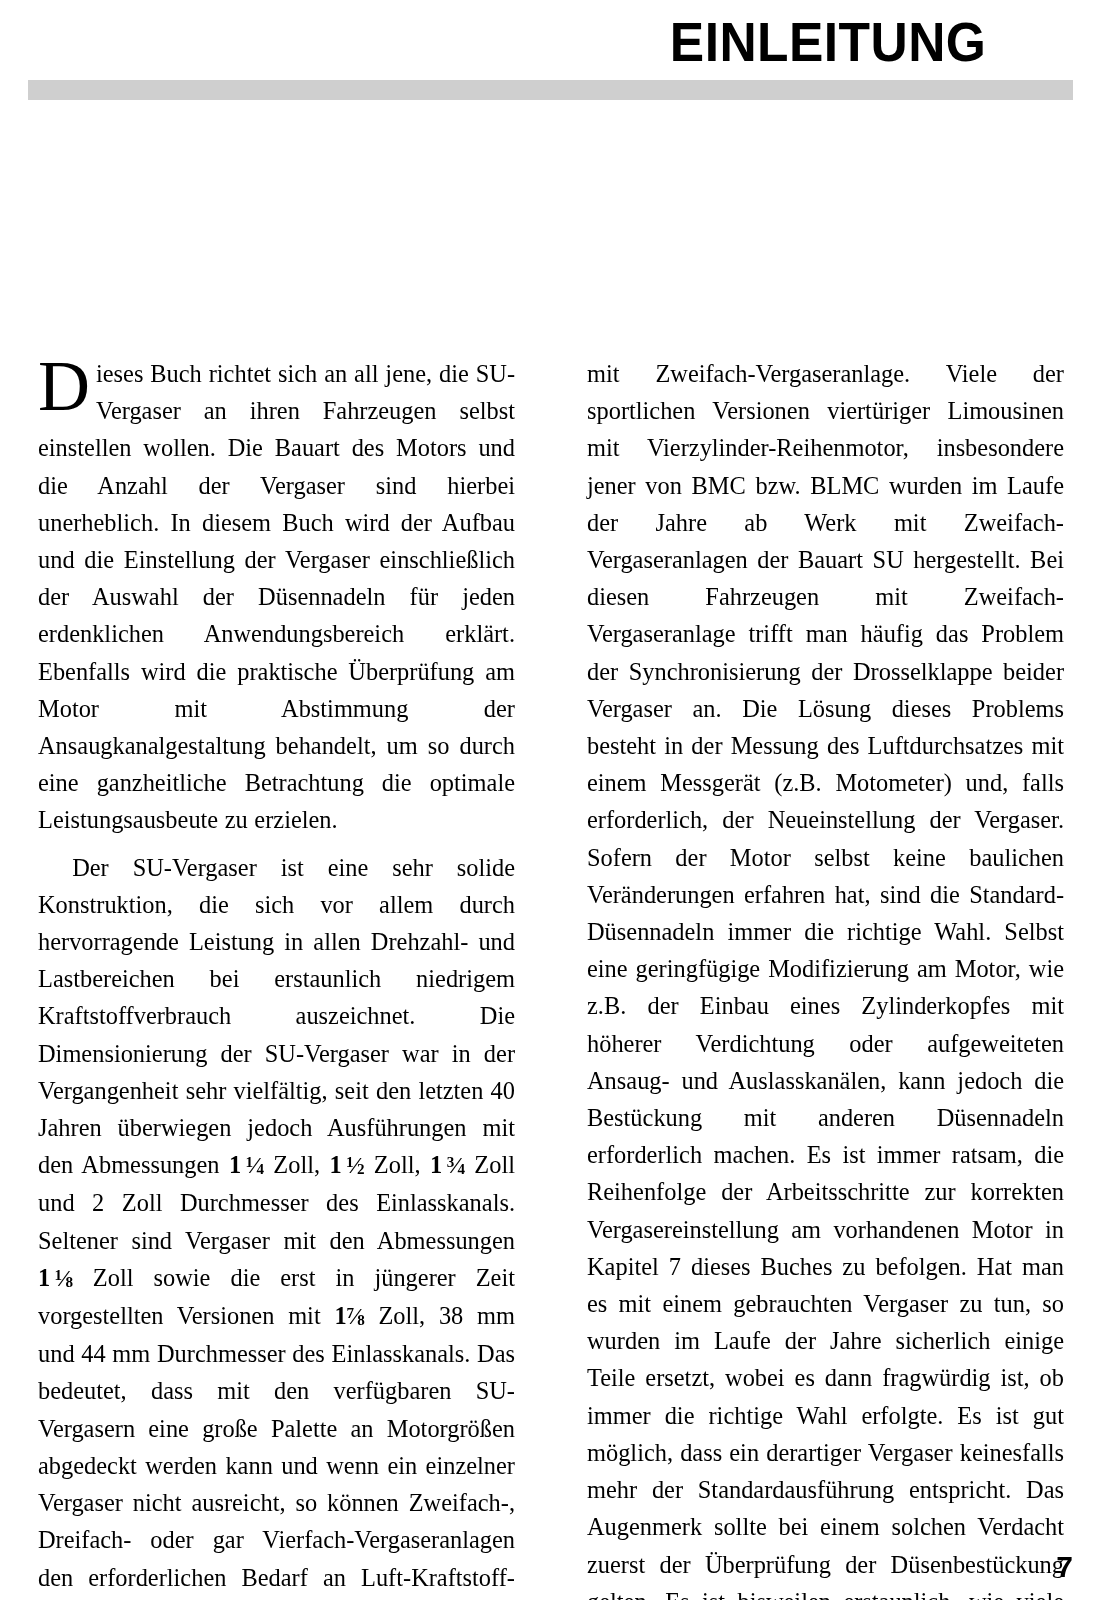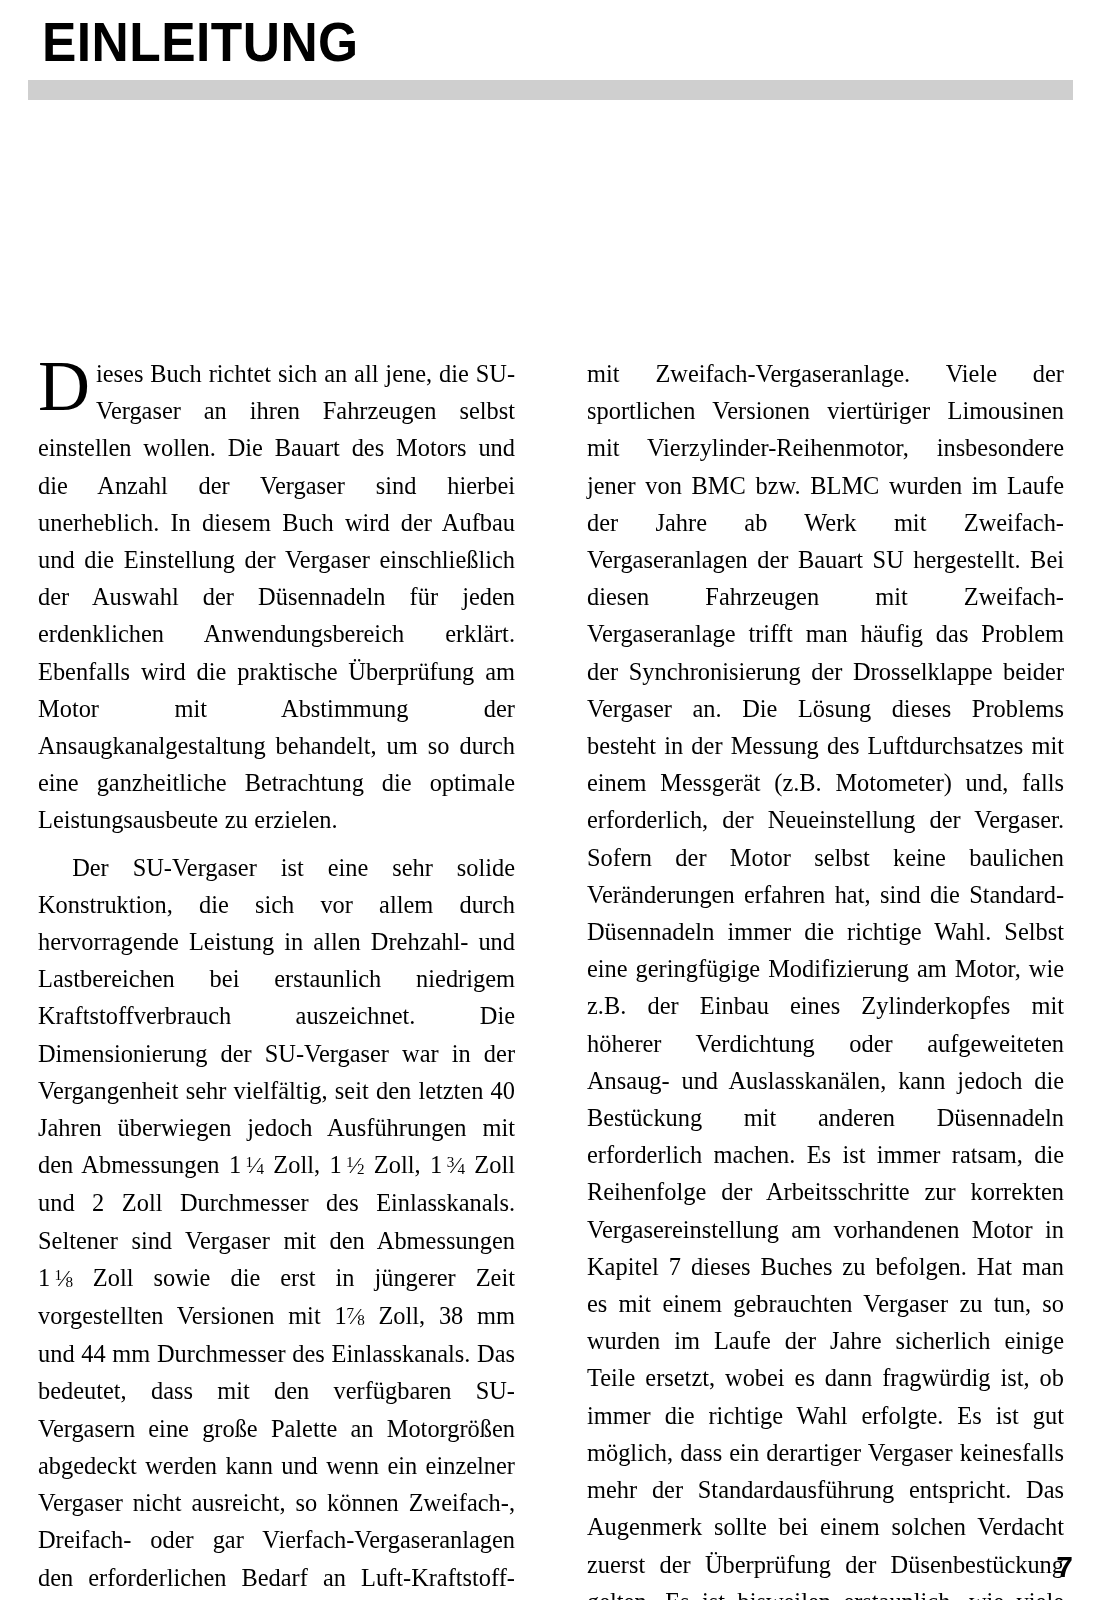--- a/index.html
+++ b/index.html
@@ -20,23 +20,24 @@
   .page {
     position: relative;
     width: 1103px;
     height: 1600px;
     background: #ffffff;
   }
 
   
   .chapter-header {
     position: absolute;
-    left: 42px;
+    left: 25px;
     top: 12px;
     width: 1045px;
+    text-align: right;
   }
 
   .chapter-title {
     font-family: "Liberation Sans", "DejaVu Sans", sans-serif;
     font-weight: 700;
     font-size: 56px;
     line-height: 60px;
     letter-spacing: 0.5px;
     color: #000000;
     transform: scaleX(0.92);
@@ -94,20 +95,21 @@
     padding-right: 6px;
     padding-left: 0;
     font-weight: 400;
     font-family: "Liberation Serif", "DejaVu Serif", serif;
   }
 
   
   .frac {
     white-space: nowrap;
     letter-spacing: -0.01em;
+    font-weight: bold;
   }
   .frac sup {
     font-size: 0.62em;
     vertical-align: 0.42em;
     line-height: 0;
   }
   .frac sub {
     font-size: 0.62em;
     vertical-align: -0.04em;
     line-height: 0;

